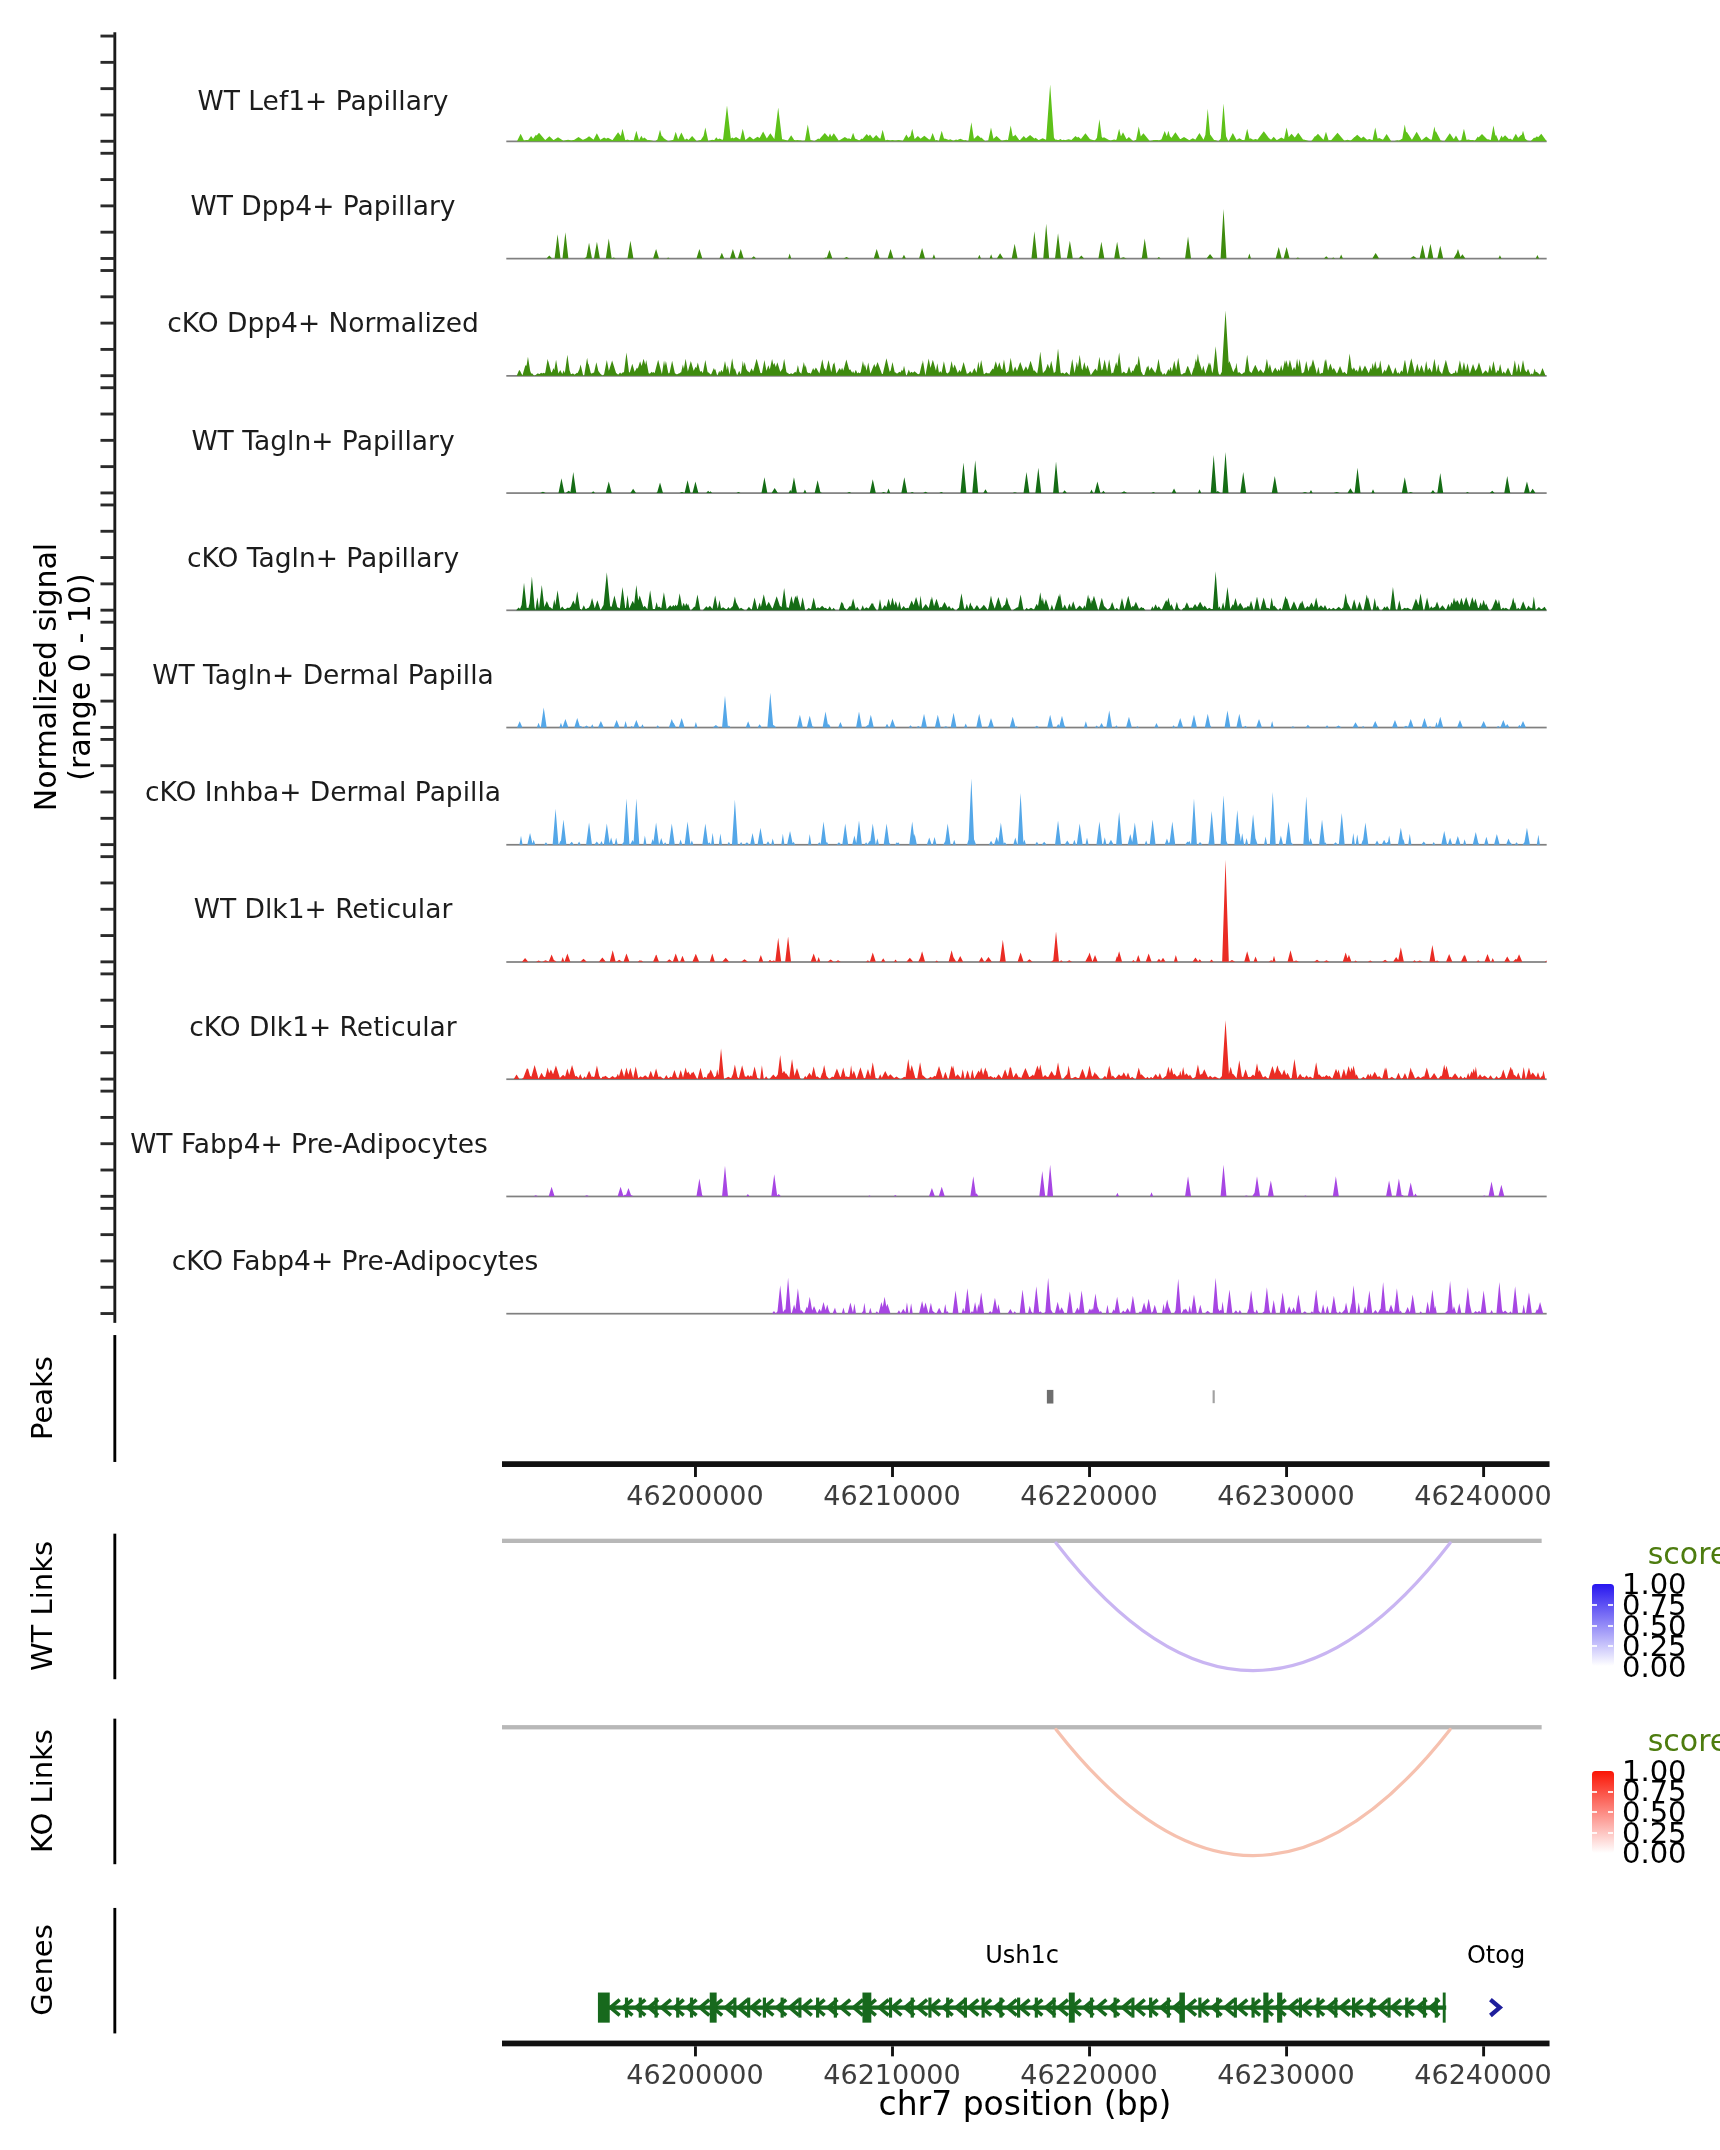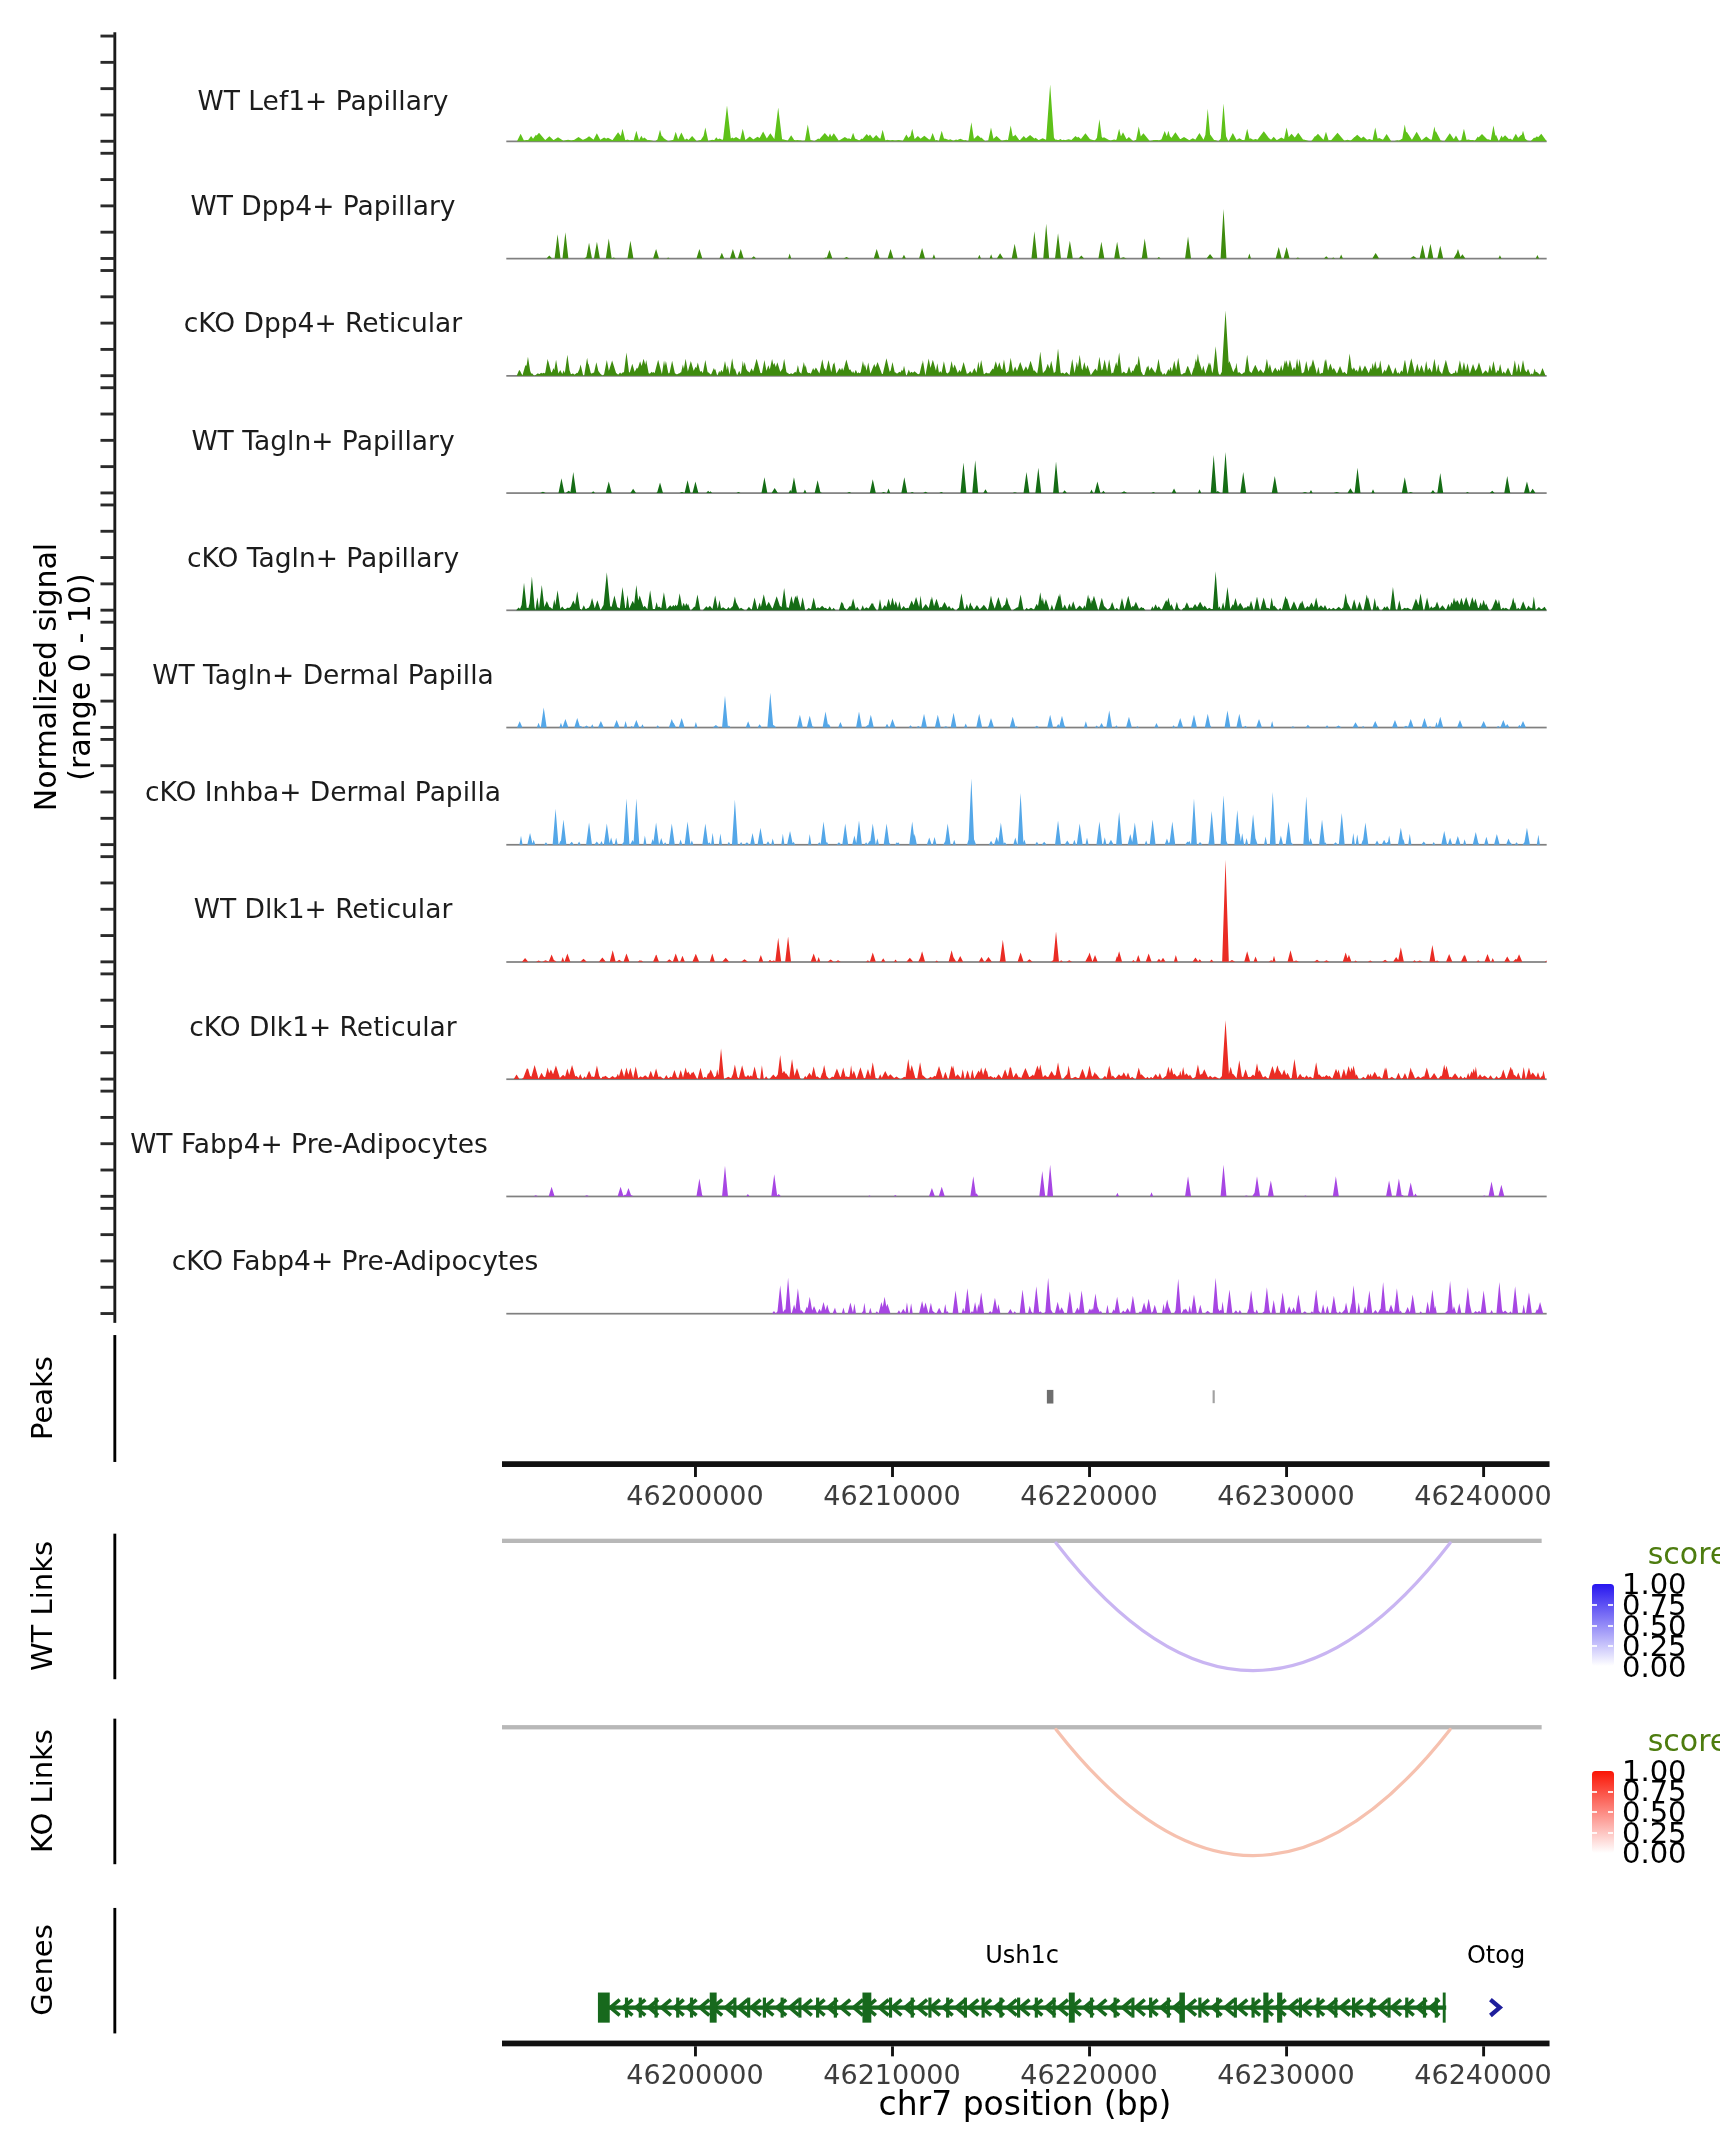--- a/index.html
+++ b/index.html
@@ -280,21 +280,21 @@
   <div class="grad-bar" id="grad-ko" style="left: 1592px; top: 1771px; height: 82px; background: linear-gradient(to top, rgb(255, 255, 255), rgb(250, 21, 5));"></div>
 
   <div class="t gene-label" style="left:1022px;top:1955px;">Ush1c</div>
   <div class="t gene-label" style="left:1496px;top:1955px;">Otog</div>
 
   <div class="t xtitle" style="left:1025px;top:2103px;">chr7 position (bp)</div>
 
   <div id="dyn">
       <div class="t track-label" style="left: 323px; top: 89px; margin-top: 12px;">WT Lef1+ Papillary</div>
       <div class="t track-label" style="left: 323px; top: 206px;">WT Dpp4+ Papillary</div>
-      <div class="t track-label" style="left: 323px; top: 323px;">cKO Dpp4+ Reticular</div>
+      <div class="t track-label" style="left: 323px; top: 323px;">cKO Dpp4+ Normalized</div>
       <div class="t track-label" style="left: 323px; top: 441px;">WT Tagln+ Papillary</div>
       <div class="t track-label" style="left: 323px; top: 558px;">cKO Tagln+ Papillary</div>
       <div class="t track-label" style="left: 323px; top: 675px;">WT Tagln+ Dermal Papilla</div>
       <div class="t track-label" style="left: 323px; top: 792px;">cKO Inhba+ Dermal Papilla</div>
       <div class="t track-label" style="left: 323px; top: 909px;">WT Dlk1+ Reticular</div>
       <div class="t track-label" style="left: 323px; top: 1027px;">cKO Dlk1+ Reticular</div>
       <div class="t track-label" style="left: 309px; top: 1144px; text-align: right;">WT Fabp4+ Pre-Adipocytes</div>
       <div class="t track-label" style="left: 323px; top: 1261px; margin-left: 32px;">cKO Fabp4+ Pre-Adipocytes</div>
       <div class="t axis-tick" style="left: 695px; top: 1495px;">46200000</div>
       <div class="t axis-tick" style="left: 892px; top: 1495px;">46210000</div>

